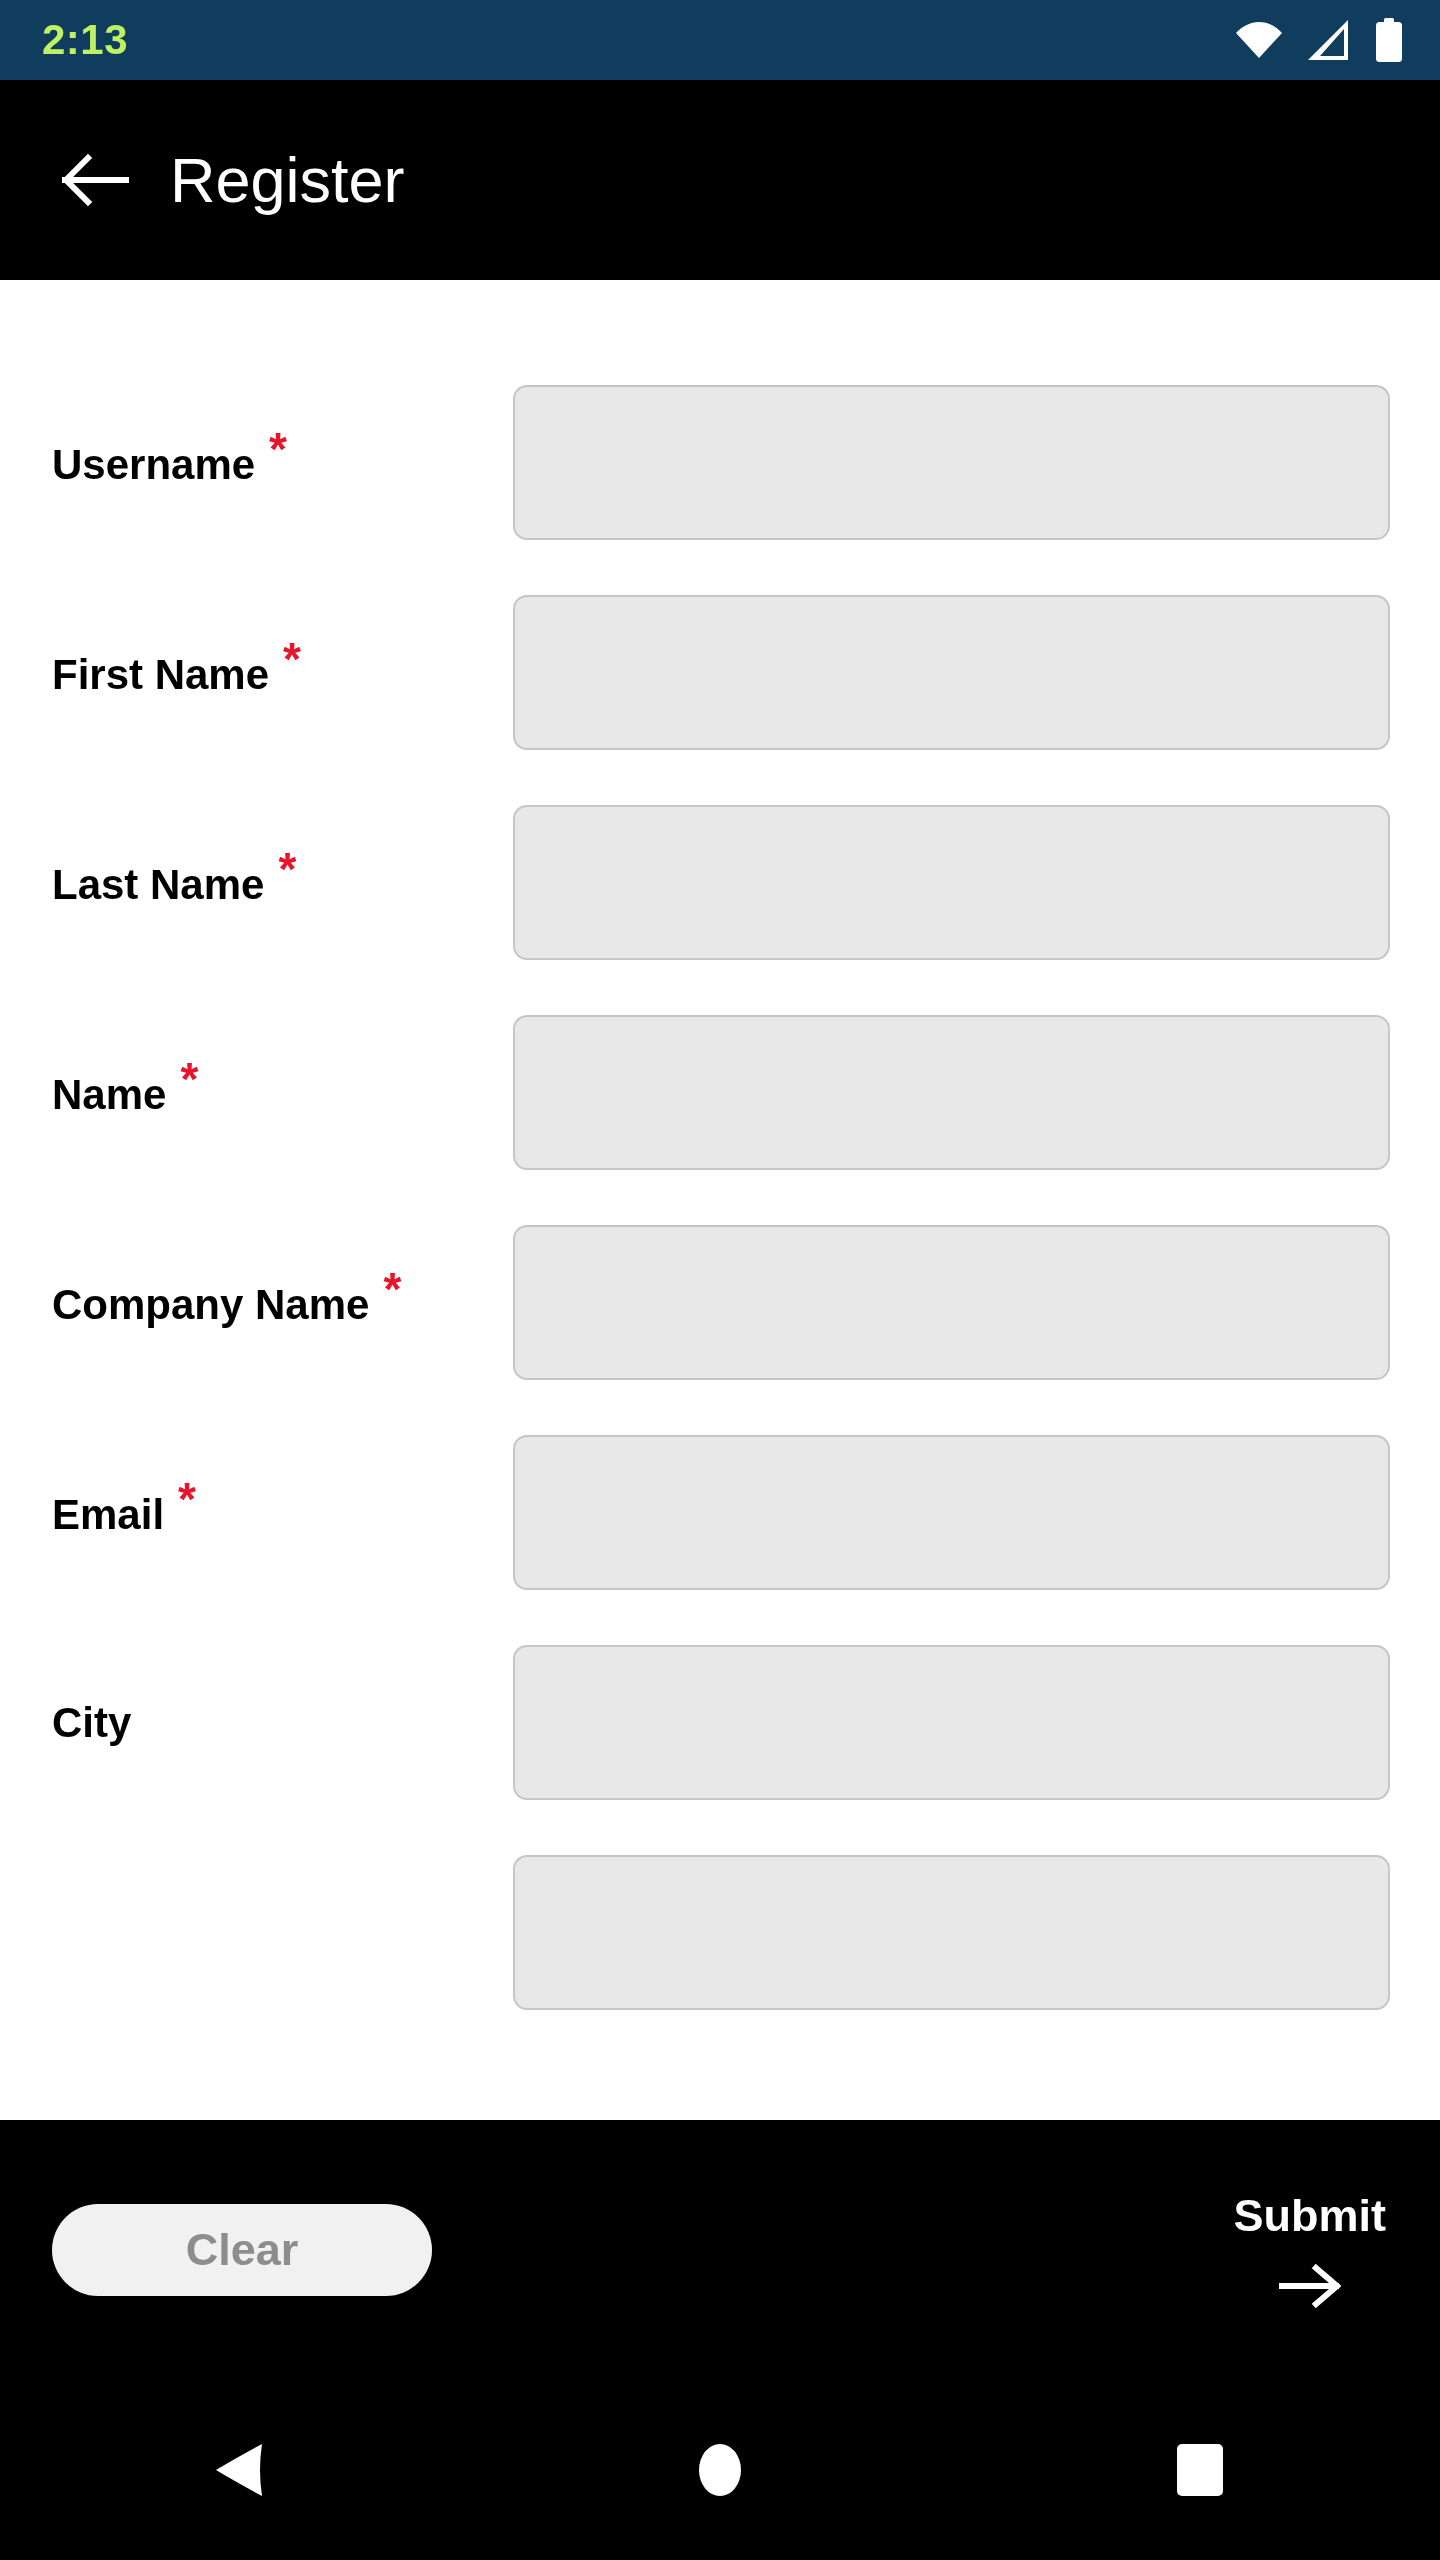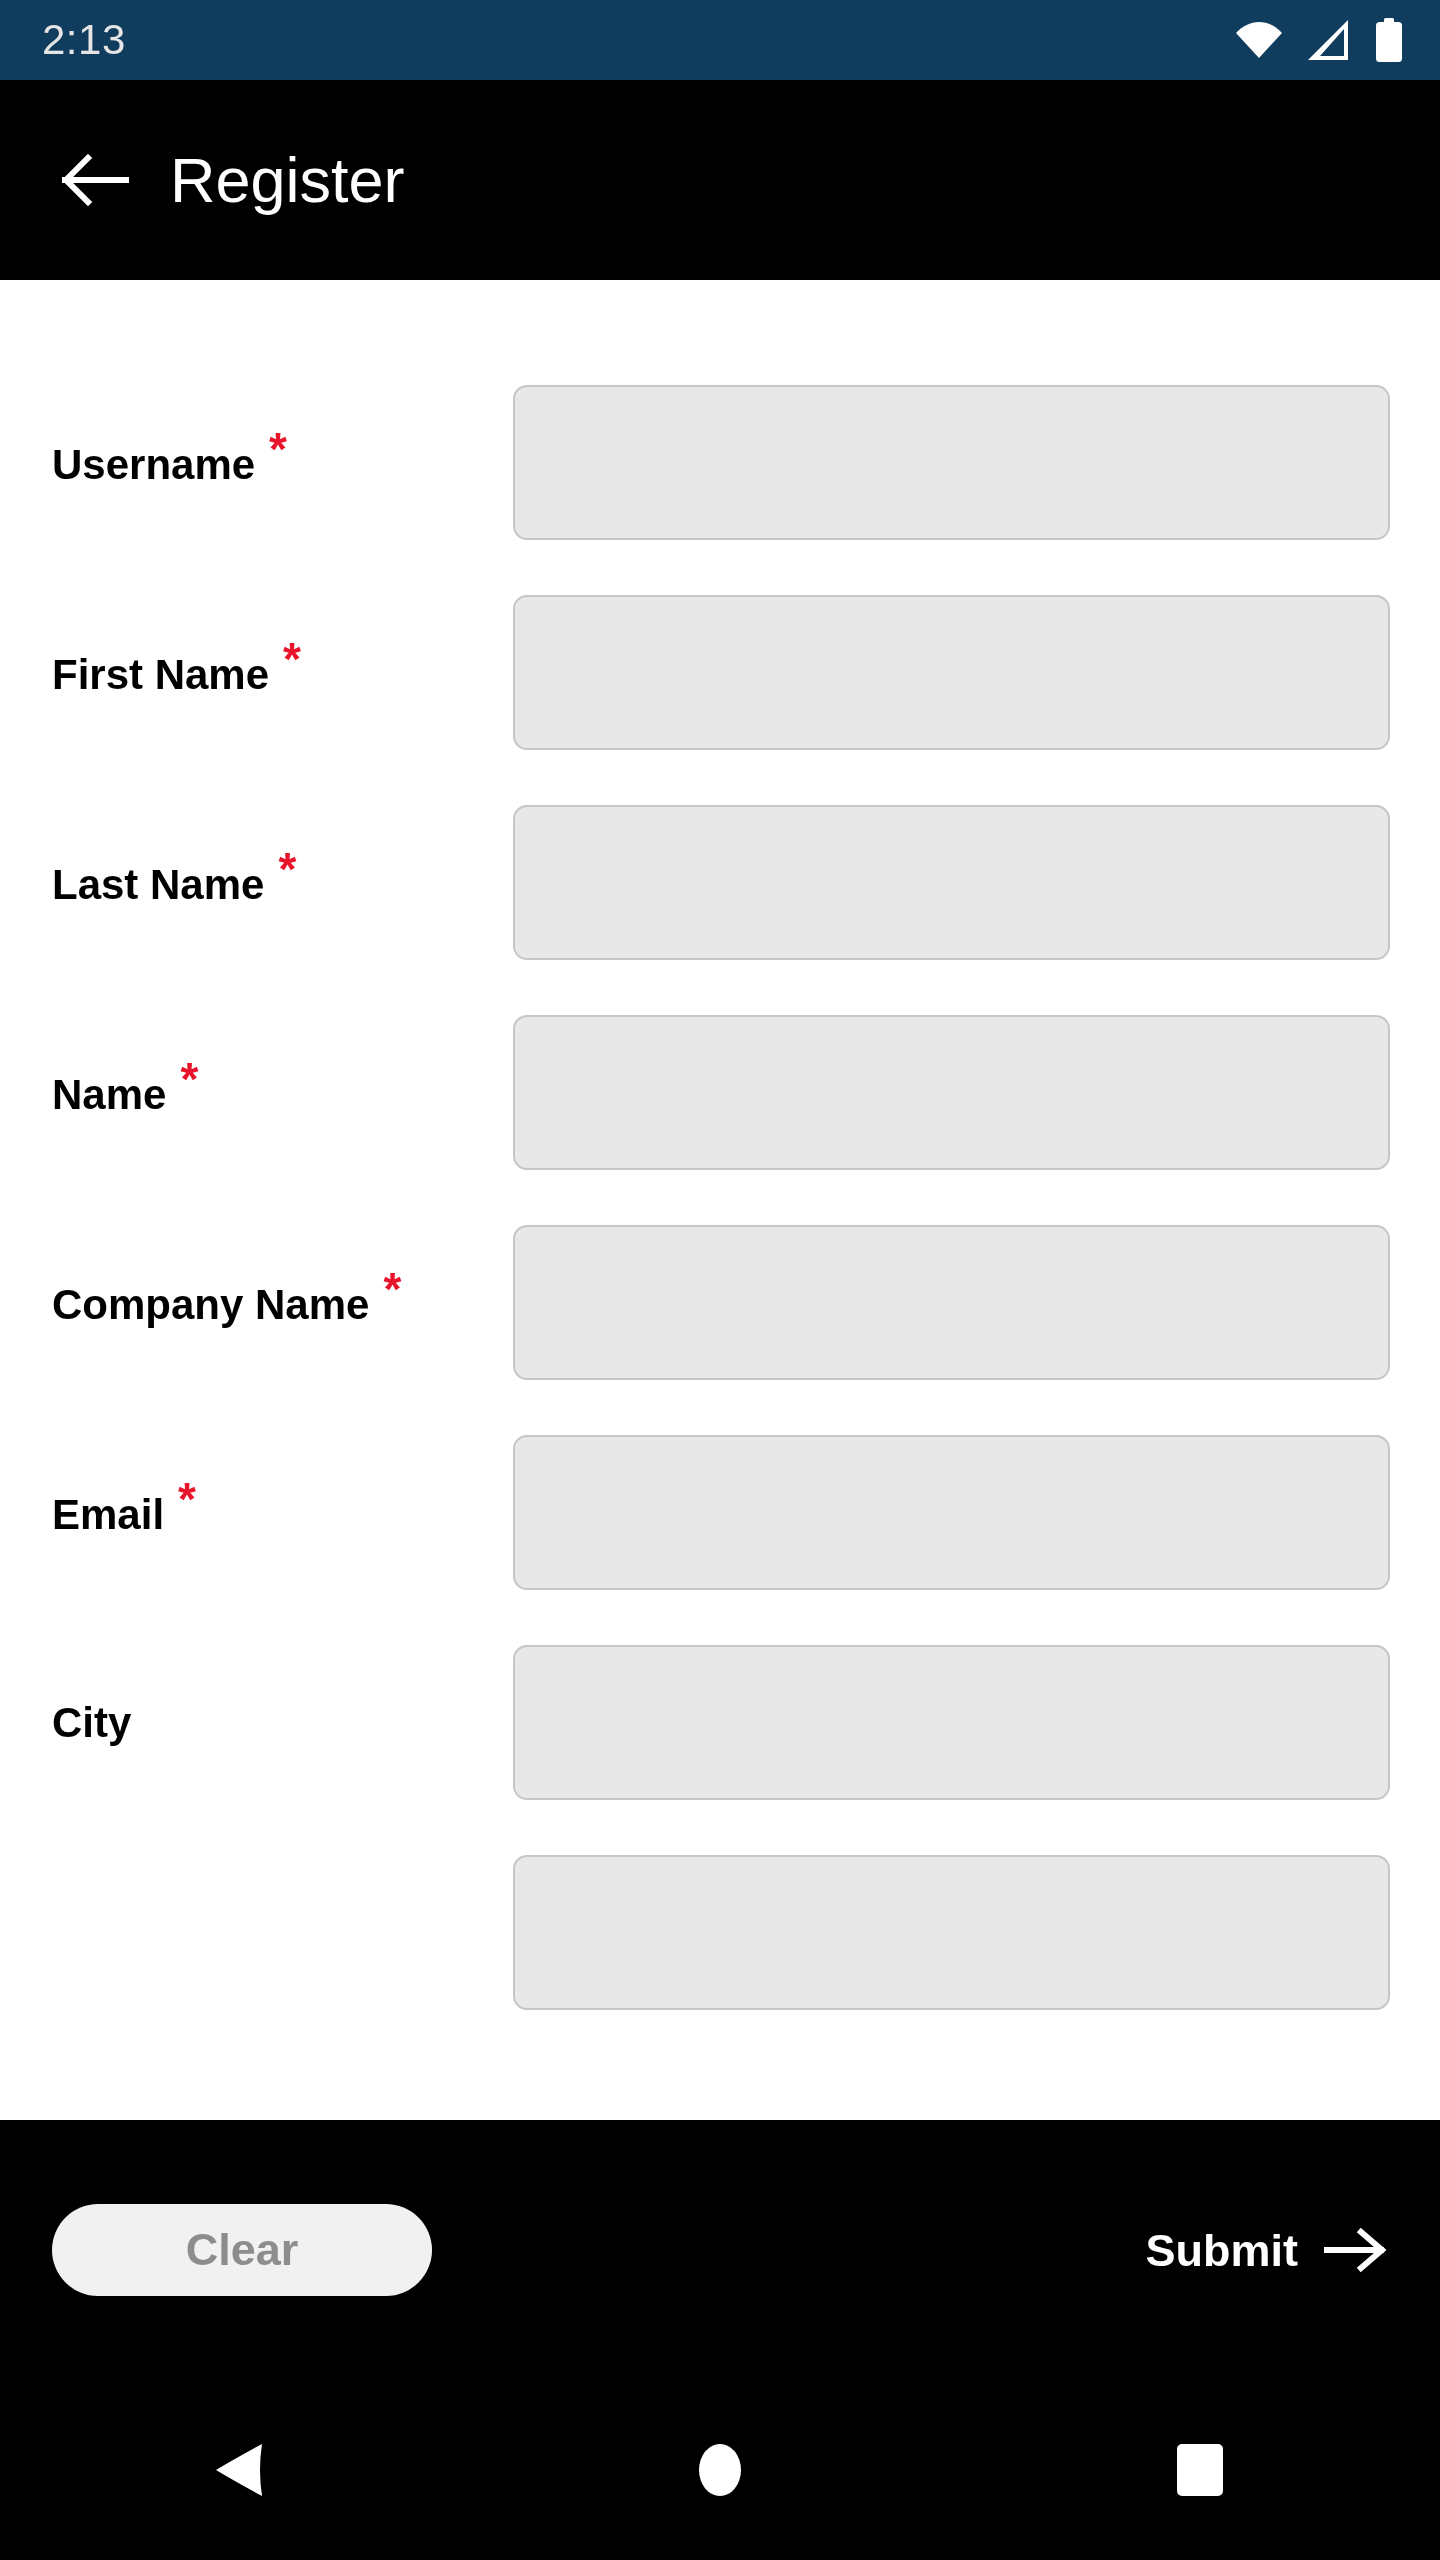--- a/index.html
+++ b/index.html
@@ -28,23 +28,23 @@
     width: 1440px;
     height: 80px;
     background: #103c5e;
     display: flex;
     align-items: center;
     justify-content: space-between;
     padding: 0 38px 0 42px;
     box-sizing: border-box;
   }
   .status-clock {
-    color: #e5e5e5;
+    color: #bef264;
     font-size: 42px;
-    font-weight: 400;
+    font-weight: 700;
     letter-spacing: 0.5px;
     line-height: 1;
   }
   .status-icons {
     display: flex;
     align-items: center;
     gap: 26px;
   }
   .status-icons svg { display: block; }
 
@@ -163,20 +163,21 @@
     padding: 0;
   }
   .submit-btn {
     background: transparent;
     border: none;
     display: flex;
     align-items: center;
     gap: 26px;
     cursor: pointer;
     padding: 0;
+    flex-direction: column;
   }
   .submit-label {
     color: #ffffff;
     font-size: 45px;
     font-weight: bold;
     line-height: 1;
     white-space: nowrap;
   }
   .submit-btn svg { display: block; }
 

